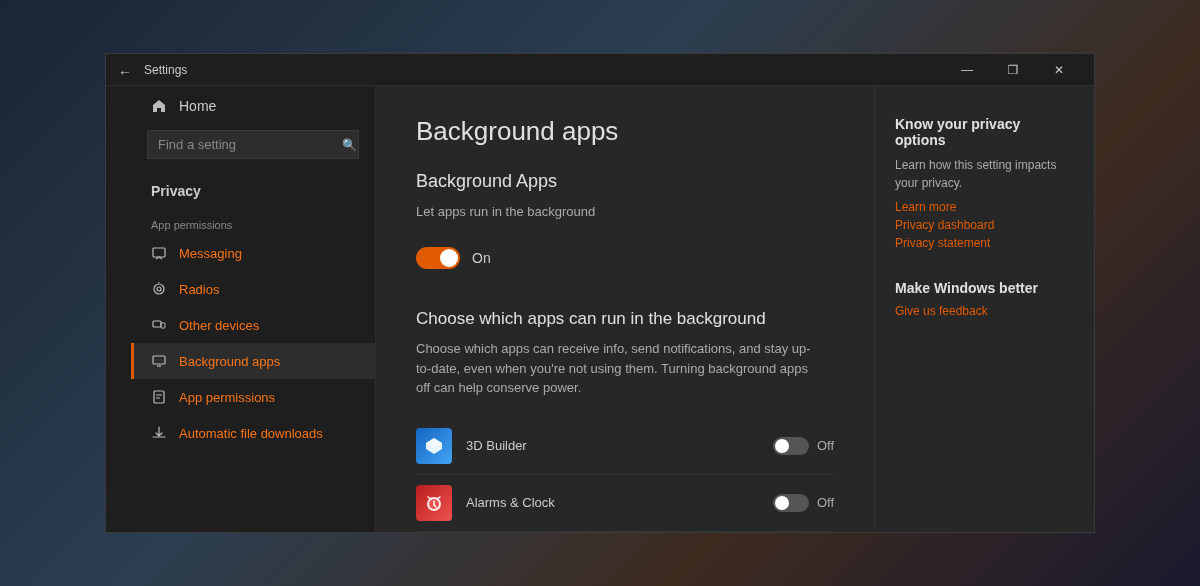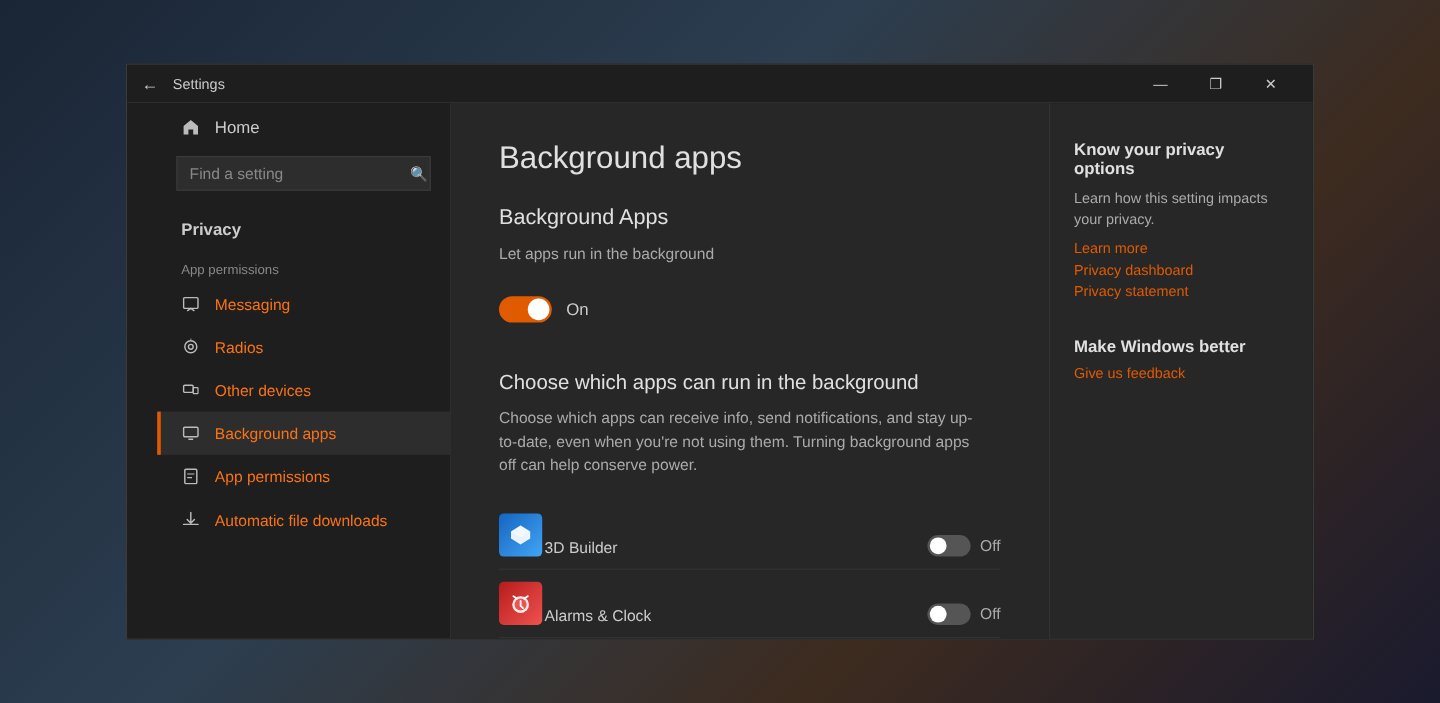--- a/index.html
+++ b/index.html
@@ -200,24 +200,24 @@
     }
     .subsection-desc {
       color: #aaa;
       font-size: 13px;
       line-height: 1.5;
       margin-bottom: 20px;
       max-width: 400px;
     }
     .app-row {
       display: flex;
-      align-items: flex-end;
+      align-items: center;
       padding: 10px 0;
       border-bottom: 1px solid #333;
-      gap: 2px;
+      gap: 14px;
     }
     .app-icon {
       width: 36px;
       height: 36px;
       border-radius: 4px;
       flex-shrink: 0;
       display: flex;
       align-items: center;
       justify-content: center;
       font-size: 20px;

